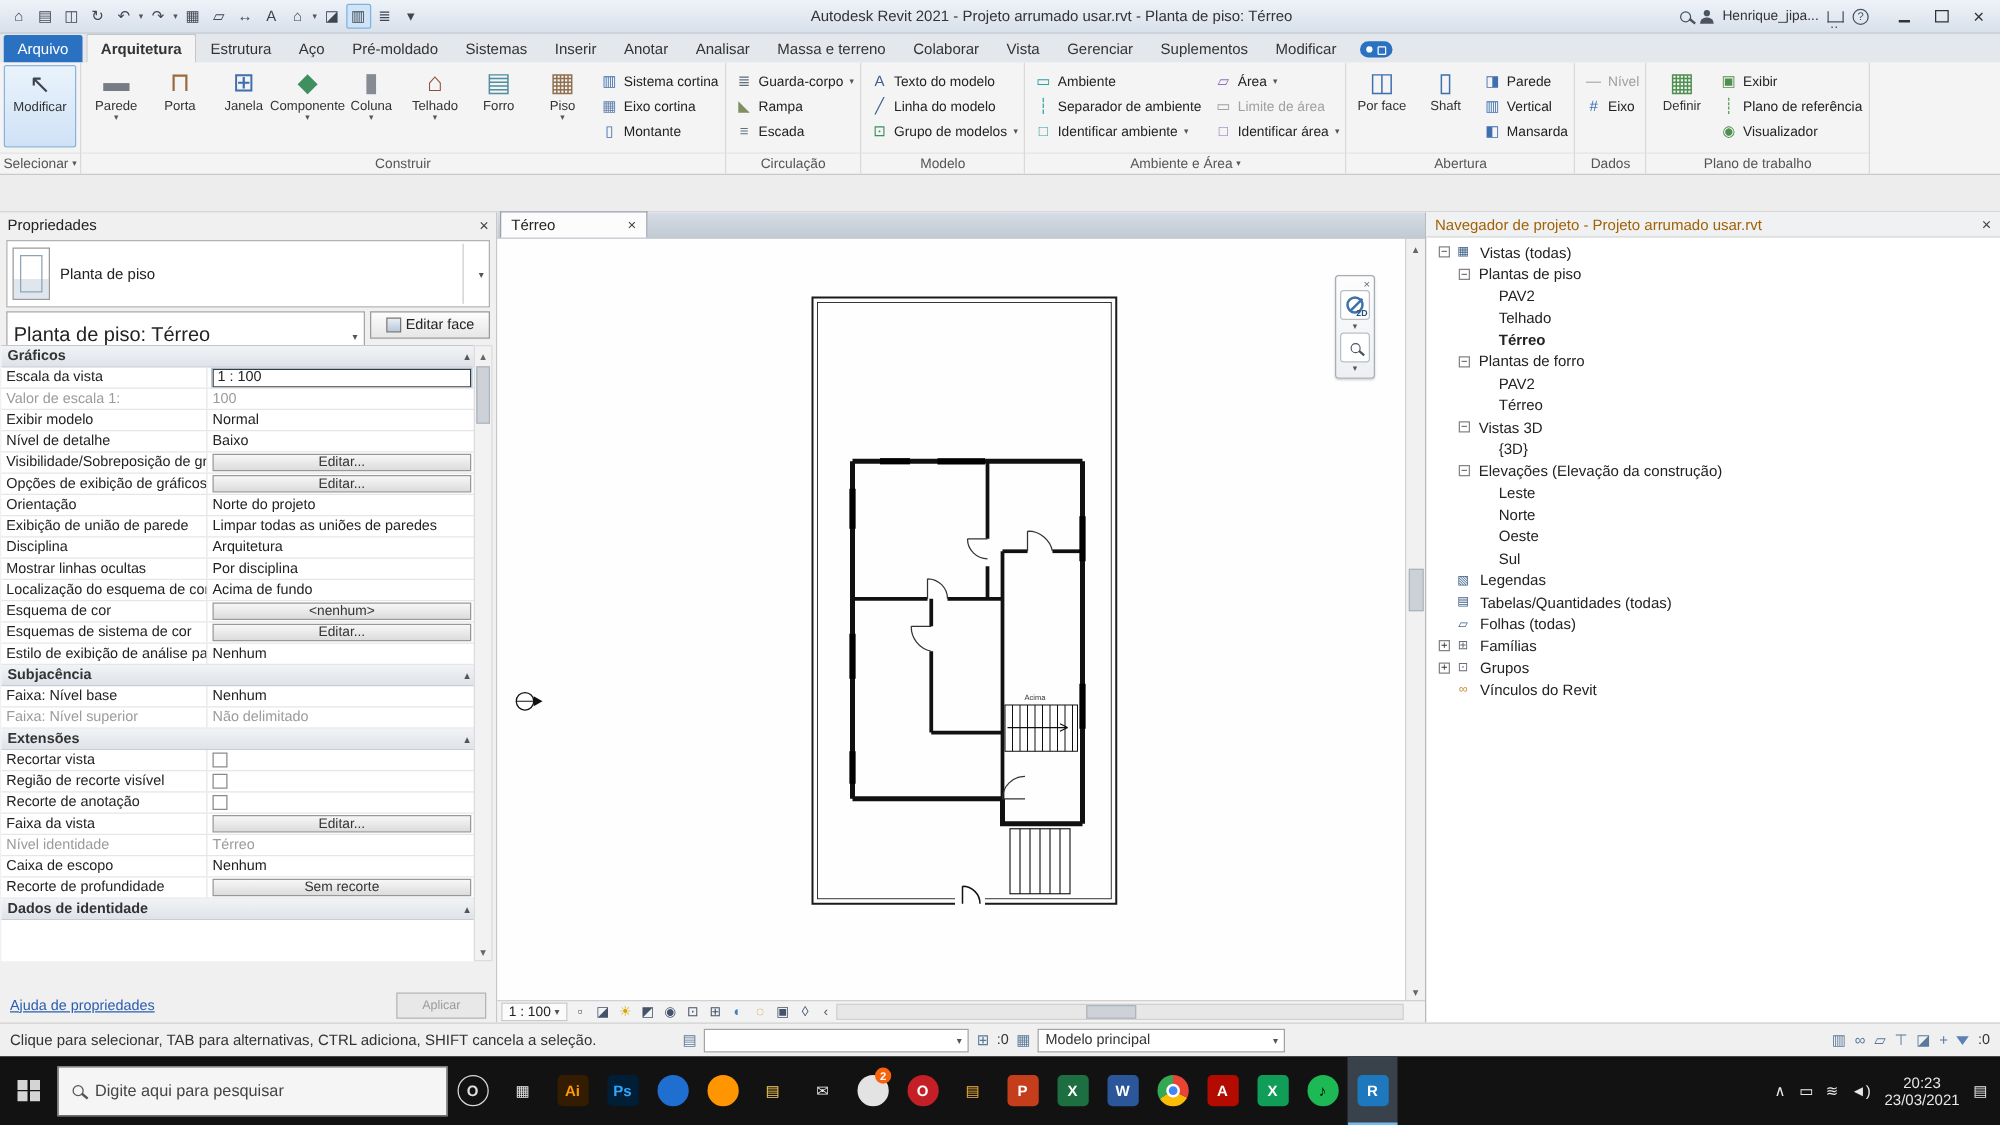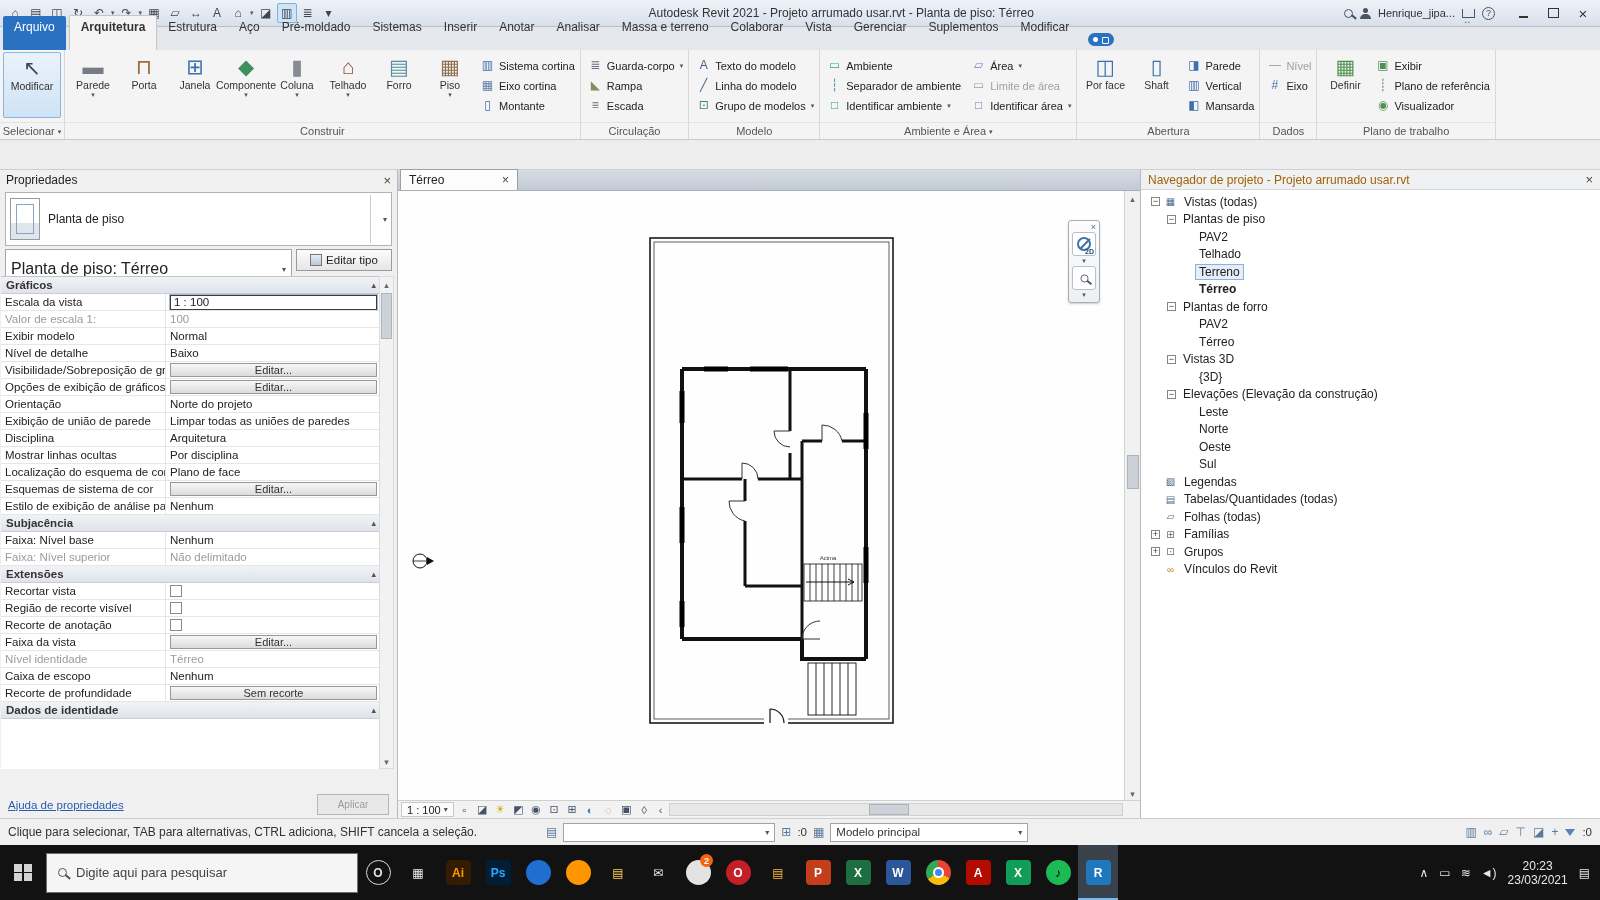--- a/index.html
+++ b/index.html
@@ -26,21 +26,21 @@
   .helpc::before{content:"?"}
   .dd::after{content:"▾";font-size:8px;color:#555;margin-left:auto;padding-left:3px}
   .winbtns{display:flex;margin-left:6px}
   .winbtn{width:30px;height:26px;display:flex;align-items:center;justify-content:center;color:#333}
   .wmin::before{content:"";width:9px;height:2px;background:#333;margin-top:8px}
   .wmax::before{content:"";width:9px;height:8px;border:1.5px solid #333}
   .wclose::before{content:"×";font-size:15px}
 
   
   .tabbar{position:absolute;top:27px;left:0;width:100%;height:23px;background:#e4e7eb;display:flex;align-items:flex-end;padding-left:3px}
-  .rtab{padding:4px 11px 16px;font-size:12px;color:#333;white-space:nowrap}
+  .rtab{padding:4px 11px 4px;font-size:12px;color:#333;white-space:nowrap}
   .rtab.file{background:#2a71c2;color:#fff;border-radius:2px 2px 0 0;margin-right:3px}
   .rtab.active{background:#f4f4f4;border:1px solid #c6c6c6;border-bottom:none;border-radius:2px 2px 0 0;font-weight:bold}
   .tab-pill{width:26px;height:13px;background:#2a71c2;border-radius:7px;margin:0 0 4px 8px;position:relative}
   .tab-pill::before{content:"";position:absolute;left:5px;top:4px;width:5px;height:5px;border-radius:50%;background:#fff}
   .tab-pill::after{content:"";position:absolute;right:5px;top:4px;width:5px;height:5px;border:1px solid #fff;border-radius:1px}
 
   
   .ribbon{position:absolute;top:50px;left:0;width:100%;height:90px;background:#f4f4f4;border-bottom:1px solid #c9c9c9;display:flex;overflow:hidden}
   .rgroup{display:flex;flex-direction:column;border-right:1px solid #d9d9d9;flex:none}
   .rbody{flex:1;display:flex;align-items:flex-start;padding:2px 3px;gap:1px}
@@ -465,21 +465,21 @@
       <span class="ts-thumb"></span>
       <span>Planta de piso</span>
       <span class="ts-dd dd"></span>
     </div>
     <div class="filter-row">
       <div class="filter-dd dd">
         <span>Planta de piso: Térreo</span>
       </div>
       <div class="etbtn">
         <span class="et-ico"></span>
-        <span>Editar tipo</span>
+        <span>Editar face</span>
       </div>
     </div>
     <div class="pgrid">
         <div class="psection">
           <span>Gráficos</span>
           <span class="chev"></span>
         </div>
         <div class="prow">
           <div class="plabel">Escala da vista</div>
           <div class="pval">
@@ -521,21 +521,27 @@
         <div class="prow">
           <div class="plabel">Disciplina</div>
           <div class="pval">Arquitetura</div>
         </div>
         <div class="prow">
           <div class="plabel">Mostrar linhas ocultas</div>
           <div class="pval">Por disciplina</div>
         </div>
         <div class="prow">
           <div class="plabel">Localização do esquema de cor</div>
-          <div class="pval">Plano de face</div>
+          <div class="pval">Acima de fundo</div>
+        </div>
+        <div class="prow">
+          <div class="plabel">Esquema de cor</div>
+          <div class="pval">
+            <div class="pbtn">&lt;nenhum&gt;</div>
+          </div>
         </div>
         <div class="prow">
           <div class="plabel">Esquemas de sistema de cor</div>
           <div class="pval">
             <div class="pbtn">Editar...</div>
           </div>
         </div>
         <div class="prow">
           <div class="plabel">Estilo de exibição de análise pa...</div>
           <div class="pval">Nenhum</div>
@@ -764,24 +770,20 @@
         <div class="titem" style="padding-left: 42px;">
           <span class="tspace"></span>
           <span class="tlabel">PAV2</span>
         </div>
         <div class="titem" style="padding-left: 42px;">
           <span class="tspace"></span>
           <span class="tlabel">Telhado</span>
         </div>
         <div class="titem" style="padding-left: 42px;">
           <span class="tspace"></span>
-          <span class="tlabel selbox">Terreno</span>
-        </div>
-        <div class="titem" style="padding-left: 42px;">
-          <span class="tspace"></span>
           <span class="tlabel boldv">Térreo</span>
         </div>
         <div class="titem" style="padding-left: 26px;">
           <span class="tbox">−</span>
           <span class="tlabel">Plantas de forro</span>
         </div>
         <div class="titem" style="padding-left: 42px;">
           <span class="tspace"></span>
           <span class="tlabel">PAV2</span>
         </div>

